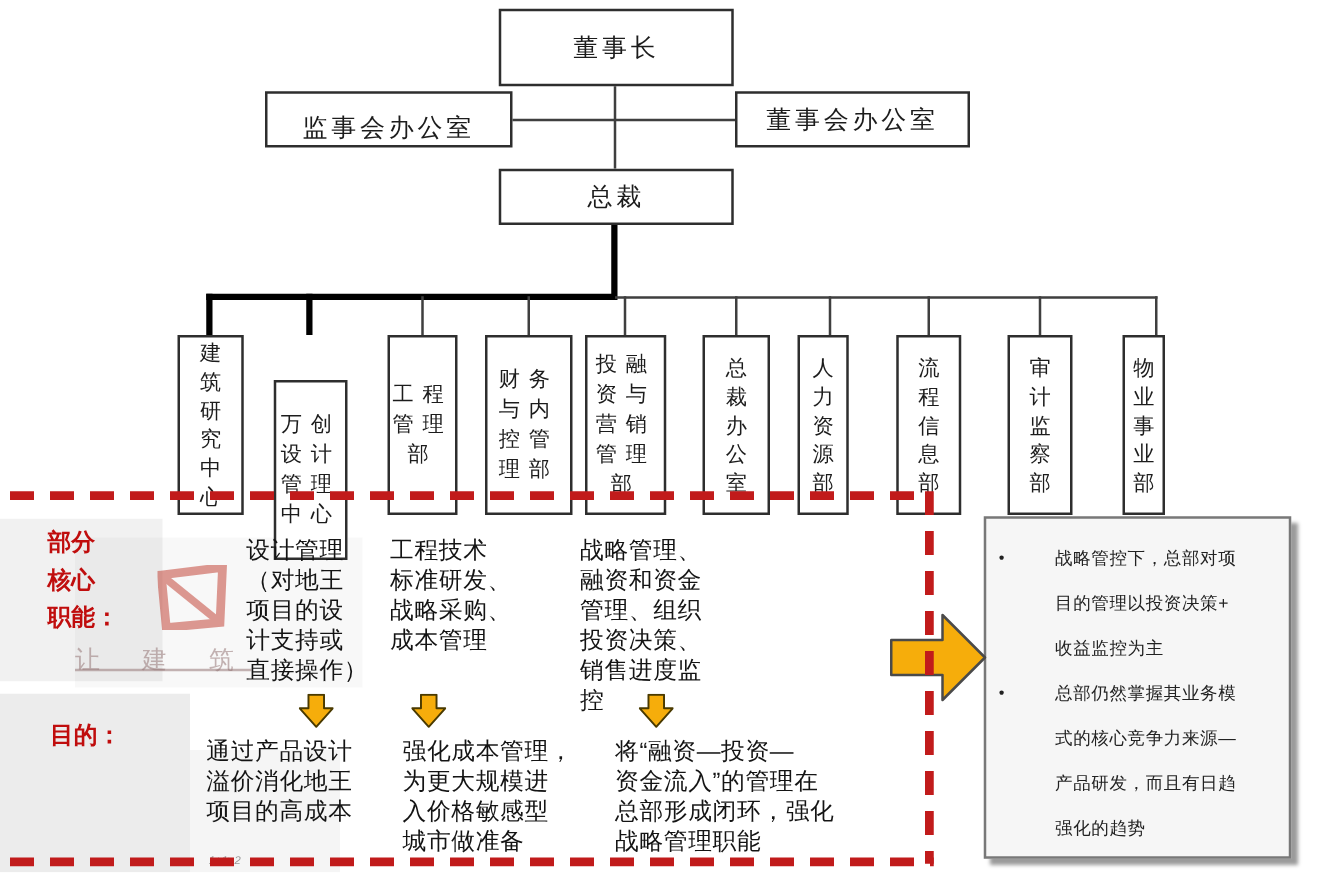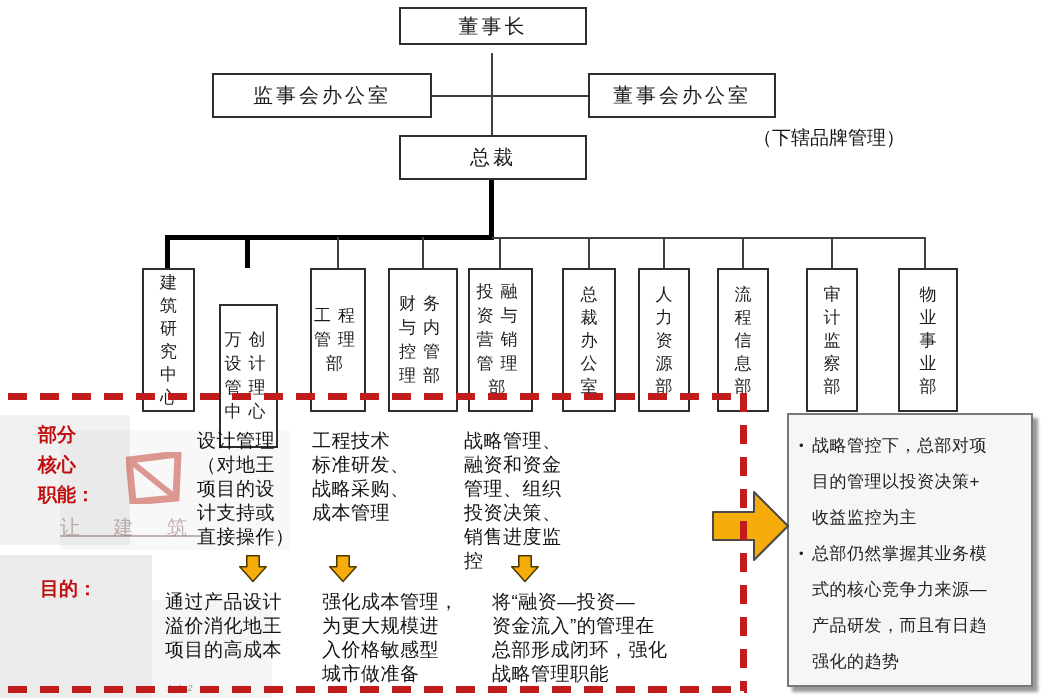--- a/index.html
+++ b/index.html
@@ -43,21 +43,21 @@
   .note-text{position:absolute;color:#141414;font-size:19px;z-index:2;}
 
   .arrow{position:absolute;z-index:4;}
 
   
   .rbox{position:absolute;left:787px;top:413px;width:246px;height:274px;box-sizing:border-box;
     background:#f6f6f6;border:2px solid #787878;box-shadow:5px 5px 3px #9b9b9b;
     padding:13px 8px 0 10px;z-index:3;}
   .bullet-row{display:flex;align-items:flex-start;}
   .bullet-dot{width:13px;flex:0 0 13px;font-size:13px;line-height:36px;color:#222;}
-  .bullet-text{font-size:17px;line-height:36px;color:#222;white-space:pre-line;letter-spacing:0.5px;}
+  .bullet-text{font-size:14px;line-height:36px;color:#222;white-space:pre-line;letter-spacing:0.5px;margin-left:32px;}
 
   
   .wm{position:absolute;z-index:0;}
   .wm-block{background:#7a7a7a;}
   .wm-text{font-size:20px;letter-spacing:14px;color:rgba(150,118,118,0.55);}
   .wm-formula{font-size:9px;color:rgba(130,130,130,0.8);font-style:italic;margin-top:12px;}
 </style>
 </head>
 <body>
 
@@ -84,62 +84,61 @@
   <div class="line thick" style="left:245px;top:235px;width:5px;height:33px;"></div>
   <div class="line" style="left:337px;top:237px;width:2px;height:31px;"></div>
   <div class="line" style="left:422px;top:237px;width:2px;height:31px;"></div>
   <div class="line" style="left:499px;top:237px;width:2px;height:31px;"></div>
   <div class="line" style="left:588px;top:237px;width:2px;height:31px;"></div>
   <div class="line" style="left:663px;top:237px;width:2px;height:31px;"></div>
   <div class="line" style="left:742px;top:237px;width:2px;height:31px;"></div>
   <div class="line" style="left:831px;top:237px;width:2px;height:31px;"></div>
   <div class="line" style="left:924px;top:237px;width:2px;height:31px;"></div>
 
-  <div class="obox" style="left:399px;top:7px;width:188px;height:38px;">
+  <div class="obox" style="left:399px;top:7px;width:188px;height:62px;">
     <span>董事长</span>
   </div>
-  <div class="obox" style="left:212px;top:73px;width:220px;height:45px;">
+  <div class="obox" style="left:212px;top:73px;width:198px;height:45px;align-items:flex-end;">
     <span>监事会办公室</span>
   </div>
   <div class="obox" style="left:588px;top:73px;width:188px;height:45px;">
     <span>董事会办公室</span>
   </div>
   <div class="obox" style="left:399px;top:135px;width:188px;height:45px;">
     <span>总裁</span>
   </div>
-  <div class="note-text" style="left:753px;top:125px;">（下辖品牌管理）</div>
 
   <div class="dept cols1" style="left:142px;width:53px;">
     <span class="dept-text">建筑研究中心</span>
   </div>
   <div class="dept cols2" style="left:219px;width:59px;margin-top:36px;">
     <span class="dept-text">万创设计管理中心</span>
   </div>
   <div class="dept cols2" style="left:310px;width:56px;">
     <span class="dept-text">工程管理部</span>
   </div>
   <div class="dept cols2" style="left:388px;width:70px;">
     <span class="dept-text">财务与内控管理部</span>
   </div>
   <div class="dept cols2" style="left:468px;width:65px;">
     <span class="dept-text">投融资与营销管理部</span>
   </div>
   <div class="dept cols1" style="left:562px;width:54px;">
     <span class="dept-text">总裁办公室</span>
   </div>
-  <div class="dept cols1" style="left:638px;width:52px;">
+  <div class="dept cols1" style="left:638px;width:41px;">
     <span class="dept-text">人力资源部</span>
   </div>
   <div class="dept cols1" style="left:717px;width:52px;">
     <span class="dept-text">流程信息部</span>
   </div>
   <div class="dept cols1" style="left:806px;width:52px;">
     <span class="dept-text">审计监察部</span>
   </div>
-  <div class="dept cols1" style="left:898px;width:60px;">
+  <div class="dept cols1" style="left:898px;width:34px;">
     <span class="dept-text">物业事业部</span>
   </div>
 
   <div class="dash-h" style="left:8px;top:393px;width:736px;"></div>
   <div class="dash-v" style="left:740px;top:393px;height:298px;"></div>
   <div class="dash-h" style="left:8px;top:686px;width:739px;"></div>
 
   <div class="red-label" style="left:38px;top:420px;">部分
 核心
 职能：</div>

